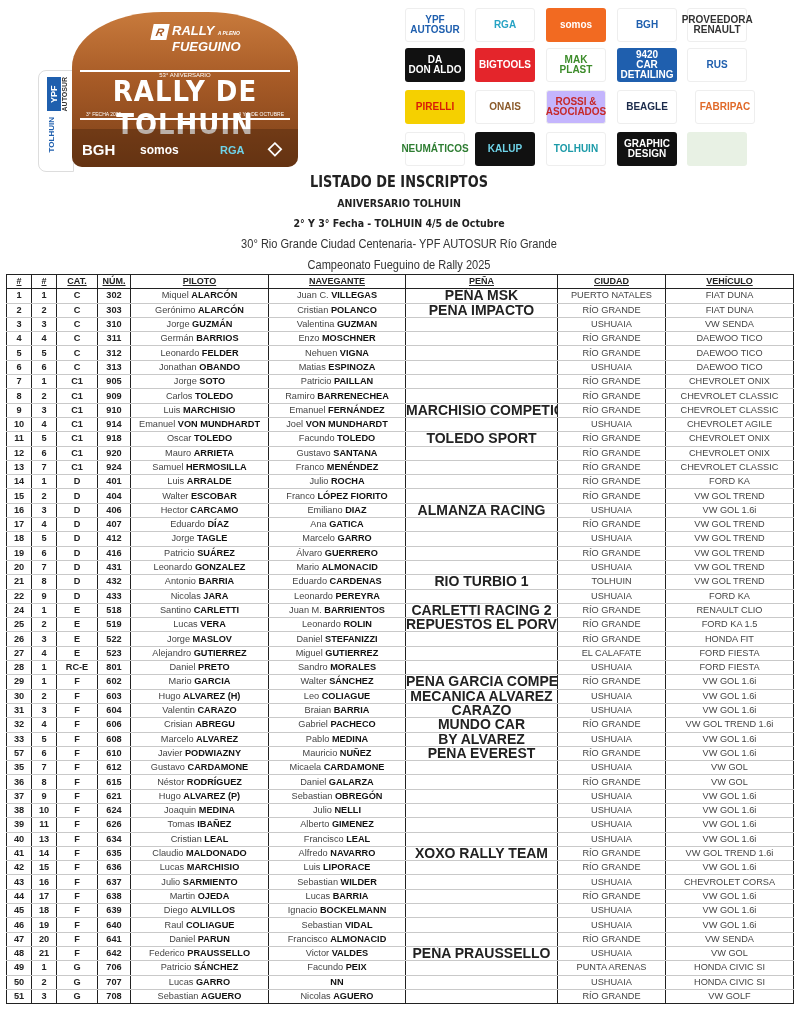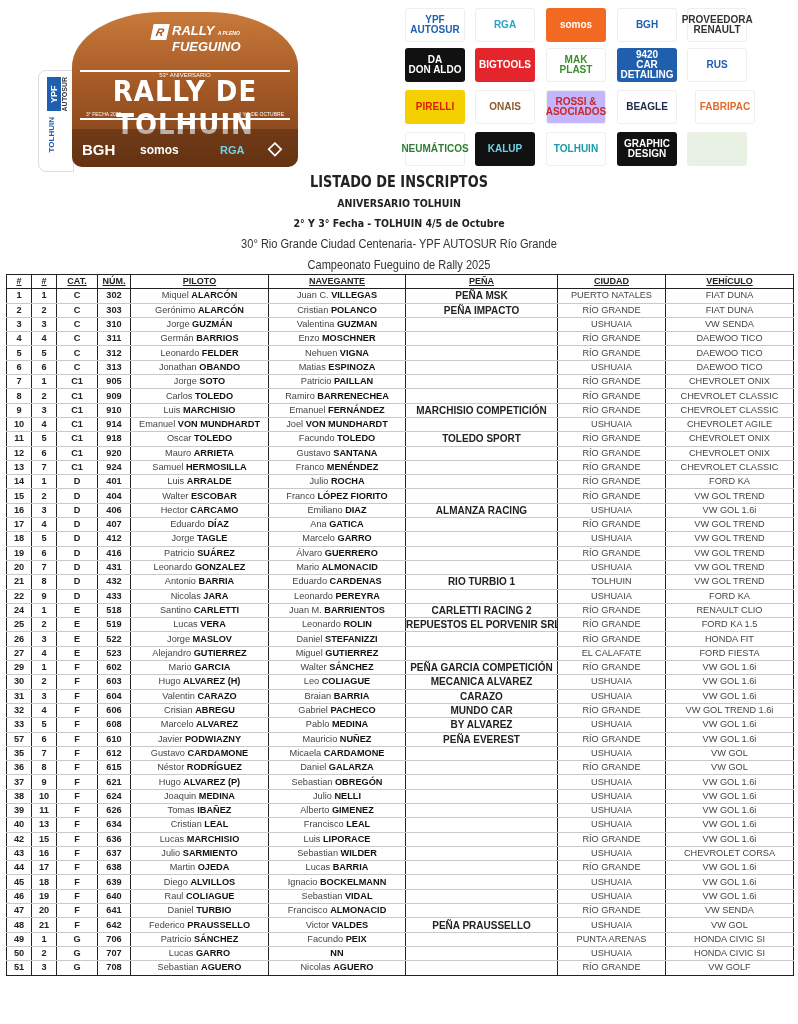--- a/index.html
+++ b/index.html
@@ -27,21 +27,21 @@
   .t3{top:217px;font-size:11px;font-weight:bold;font-family:"DejaVu Sans",sans-serif;transform:scaleX(0.86);}
   .t4{top:237px;font-size:12px;color:#333;transform:scaleX(0.92);}
   .t5{top:258px;font-size:12px;color:#333;transform:scaleX(0.92);}
   table.roster{position:absolute;left:6px;top:274px;width:787px;border-collapse:collapse;table-layout:fixed;font-size:9.2px;}
   table.roster th,table.roster td{height:13.3px;padding:0;text-align:center;white-space:nowrap;overflow:hidden;border-left:1.4px solid #222;border-right:1.4px solid #222;border-bottom:1px solid #c9c9c9;line-height:13px;}
   table.roster th{border-top:1.6px solid #222;border-bottom:1.6px solid #222;font-weight:bold;text-decoration:underline;font-size:9px;}
   table.roster tr.grp-start td{border-top:1.8px solid #222;}
   table.roster tr:last-child td{border-bottom:1.6px solid #222;}
   td.num,td.idx{font-weight:bold;}
   td .bold{font-weight:bold;}
-  td.pena{font-weight:bold;font-size:10px;}
+  td.pena{font-weight:bold;font-size:14px;}
   td.city,td.car{color:#444;}
   td.light{color:#444;}
 </style>
 </head>
 <body>
 
 <div class="hero">
   <div class="side">
     <div class="ypf">YPF</div>
     <div class="autosur">AUTOSUR</div>
@@ -407,20 +407,31 @@
         <td class="idx">4</td>
         <td class="idx">E</td>
         <td class="num">523</td>
         <td class="light"><span>Alejandro</span> <span class="bold" style="color: rgb(17, 17, 17);">GUTIERREZ</span></td>
         <td class="light"><span>Miguel</span> <span class="bold" style="color: rgb(17, 17, 17);">GUTIERREZ</span></td>
         <td class="pena"></td>
         <td class="city">EL CALAFATE</td>
         <td class="car">FORD FIESTA</td>
       </tr>
       <tr class="grp-start">
+        <td class="idx">28</td>
+        <td class="idx">1</td>
+        <td class="idx">RC-E</td>
+        <td class="num">801</td>
+        <td class="light"><span>Daniel</span> <span class="bold" style="color: rgb(17, 17, 17);">PRETO</span></td>
+        <td class="light"><span>Sandro</span> <span class="bold" style="color: rgb(17, 17, 17);">MORALES</span></td>
+        <td class="pena"></td>
+        <td class="city">USHUAIA</td>
+        <td class="car">FORD FIESTA</td>
+      </tr>
+      <tr class="grp-start">
         <td class="idx">29</td>
         <td class="idx">1</td>
         <td class="idx">F</td>
         <td class="num">602</td>
         <td class="light"><span>Mario</span> <span class="bold" style="color: rgb(17, 17, 17);">GARCIA</span></td>
         <td class="light"><span>Walter</span> <span class="bold" style="color: rgb(17, 17, 17);">SÁNCHEZ</span></td>
         <td class="pena">PEÑA GARCIA COMPETICIÓN</td>
         <td class="city">RÍO GRANDE</td>
         <td class="car">VW GOL 1.6i</td>
       </tr>
@@ -539,20 +550,31 @@
         <td class="idx">13</td>
         <td class="idx">F</td>
         <td class="num">634</td>
         <td class="light"><span>Cristian</span> <span class="bold" style="color: rgb(17, 17, 17);">LEAL</span></td>
         <td class="light"><span>Francisco</span> <span class="bold" style="color: rgb(17, 17, 17);">LEAL</span></td>
         <td class="pena"></td>
         <td class="city">USHUAIA</td>
         <td class="car">VW GOL 1.6i</td>
       </tr>
       <tr>
+        <td class="idx">41</td>
+        <td class="idx">14</td>
+        <td class="idx">F</td>
+        <td class="num">635</td>
+        <td class="light"><span>Claudio</span> <span class="bold" style="color: rgb(17, 17, 17);">MALDONADO</span></td>
+        <td class="light"><span>Alfredo</span> <span class="bold" style="color: rgb(17, 17, 17);">NAVARRO</span></td>
+        <td class="pena">XOXO RALLY TEAM</td>
+        <td class="city">RÍO GRANDE</td>
+        <td class="car">VW GOL TREND 1.6i</td>
+      </tr>
+      <tr>
         <td class="idx">42</td>
         <td class="idx">15</td>
         <td class="idx">F</td>
         <td class="num">636</td>
         <td class="light"><span>Lucas</span> <span class="bold" style="color: rgb(17, 17, 17);">MARCHISIO</span></td>
         <td class="light"><span>Luis</span> <span class="bold" style="color: rgb(17, 17, 17);">LIPORACE</span></td>
         <td class="pena"></td>
         <td class="city">RÍO GRANDE</td>
         <td class="car">VW GOL 1.6i</td>
       </tr>
@@ -598,21 +620,21 @@
         <td class="light"><span>Sebastian</span> <span class="bold" style="color: rgb(17, 17, 17);">VIDAL</span></td>
         <td class="pena"></td>
         <td class="city">USHUAIA</td>
         <td class="car">VW GOL 1.6i</td>
       </tr>
       <tr>
         <td class="idx">47</td>
         <td class="idx">20</td>
         <td class="idx">F</td>
         <td class="num">641</td>
-        <td class="light"><span>Daniel</span> <span class="bold" style="color: rgb(17, 17, 17);">TURBIO</span></td>
+        <td class="light"><span>Daniel</span> <span class="bold" style="color: rgb(17, 17, 17);">PARUN</span></td>
         <td class="light"><span>Francisco</span> <span class="bold" style="color: rgb(17, 17, 17);">ALMONACID</span></td>
         <td class="pena"></td>
         <td class="city">RÍO GRANDE</td>
         <td class="car">VW SENDA</td>
       </tr>
       <tr>
         <td class="idx">48</td>
         <td class="idx">21</td>
         <td class="idx">F</td>
         <td class="num">642</td>

